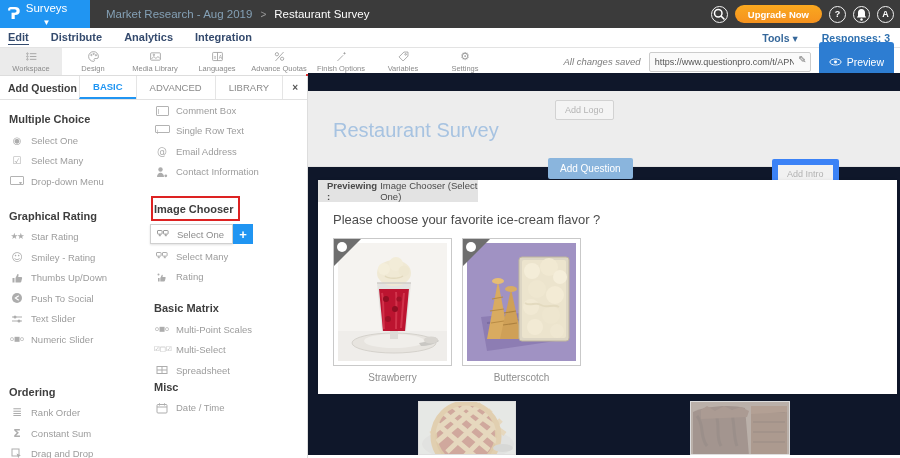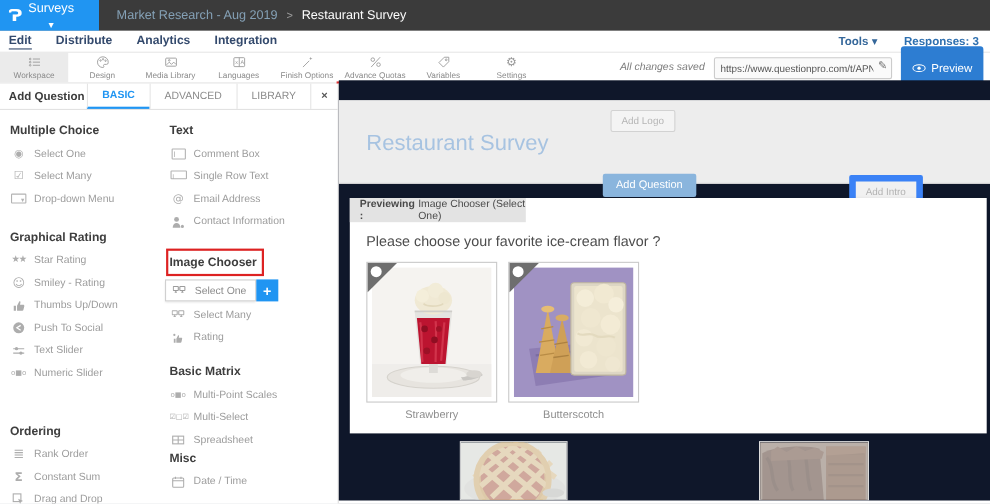--- a/index.html
+++ b/index.html
@@ -100,20 +100,41 @@
       <span class="logo-menu">
         <span>Surveys</span>
         <span class="caret">▼</span>
       </span>
     </div>
     <div class="crumbs">
       <span class="crumb-parent">Market Research - Aug 2019</span>
       <span class="crumb-sep">&gt;</span>
       <span class="crumb-current">Restaurant Survey</span>
     </div>
+    <div class="topbar-right">
+      <span class="circle-btn">
+        <svg viewBox="0 0 12 12">
+            <circle cx="5" cy="5" r="3" fill="none" stroke="#fff" stroke-width="1.2"></circle>
+            <line x1="7.3" y1="7.3" x2="10" y2="10" stroke="#fff" stroke-width="1.2"></line>
+          </svg>
+      </span>
+      <button class="upgrade-btn">Upgrade Now</button>
+      <span class="circle-btn">
+          <span>?</span>
+        </span>
+      <span class="circle-btn">
+        <svg viewBox="0 0 12 12">
+            <path d="M6 1.6c-1.9 0-2.8 1.4-2.8 3V7L2.2 8.4h7.6L8.8 7V4.6c0-1.6-.9-3-2.8-3z" fill="#fff"></path>
+            <circle cx="6" cy="9.9" r="1" fill="#fff"></circle>
+          </svg>
+      </span>
+      <span class="circle-btn">
+          <span>A</span>
+        </span>
+    </div>
   </div>
 
   <div class="navrow">
     <span class="nav-item active">Edit</span>
     <span class="nav-item">Distribute</span>
     <span class="nav-item">Analytics</span>
     <span class="nav-item">Integration</span>
     <span class="nav-right">
       <span class="nav-tools">Tools ▾</span>
       <span class="nav-resp">Responses: 3</span>
@@ -151,32 +172,32 @@
       <svg viewBox="0 0 16 16">
           <rect x="2" y="3" width="12" height="10" rx="1"></rect>
           <path d="M8 3v10"></path>
           <text x="3.5" y="10.5" font-size="6" fill="#9a9a9a" stroke="none">x</text>
           <text x="9.5" y="10.5" font-size="6" fill="#9a9a9a" stroke="none">A</text>
         </svg>
       <span class="tlabel">Languages</span>
     </div>
     <div class="tool-item">
       <svg viewBox="0 0 16 16">
-          <path d="M3 13.5L10 6.5"></path>
-          <path d="M11.7 2l.5 1.5 1.5.5-1.5.5-.5 1.5-.5-1.5L9.7 4l1.5-.5z" fill="#9a9a9a" stroke="none"></path>
-        </svg>
-      <span class="tlabel">Finish Options</span>
-    </div>
-    <div class="tool-item">
-      <svg viewBox="0 0 16 16">
           <circle cx="4.8" cy="5.2" r="2"></circle>
           <circle cx="11.2" cy="10.8" r="2"></circle>
           <path d="M3 13.5L13 2.5"></path>
         </svg>
       <span class="tlabel">Advance Quotas</span>
+    </div>
+    <div class="tool-item">
+      <svg viewBox="0 0 16 16">
+          <path d="M3 13.5L10 6.5"></path>
+          <path d="M11.7 2l.5 1.5 1.5.5-1.5.5-.5 1.5-.5-1.5L9.7 4l1.5-.5z" fill="#9a9a9a" stroke="none"></path>
+        </svg>
+      <span class="tlabel">Finish Options</span>
     </div>
     <div class="tool-item">
       <svg viewBox="0 0 16 16">
           <path d="M2.5 8.5l6-6h5v5l-6 6z"></path>
           <circle cx="10.6" cy="5.4" r="1"></circle>
         </svg>
       <span class="tlabel">Variables</span>
     </div>
     <div class="tool-item">
       <span class="tglyph">⚙</span>
@@ -272,21 +293,20 @@
       <div class="q-item">
         <span class="ic"><svg viewBox="0 0 12 12">
               <rect x="1" y="1" width="7" height="7" fill="none" stroke="#adadad"></rect>
               <path d="M5.5 5.5l4.5 2-2 .6-.6 2.4z" fill="#adadad"></path>
             </svg></span>
         <span>Drag and Drop</span>
       </div>
     </div>
 
     <div class="pcol pcol2">
-      <div class="cat-title">Text</div>
       <div class="q-item">
         <span class="ic"><span class="box-ic" style="width:13px;height:10px;font-size:7px;padding-left:1px;">I</span></span>
         <span>Comment Box</span>
       </div>
       <div class="q-item">
         <span class="ic"><span class="box-ic" style="width:15px;height:8px;font-size:6px;padding-left:1px;">I</span></span>
         <span>Single Row Text</span>
       </div>
       <div class="q-item">
         <span class="ic" style="font-size:10px;">@</span>

